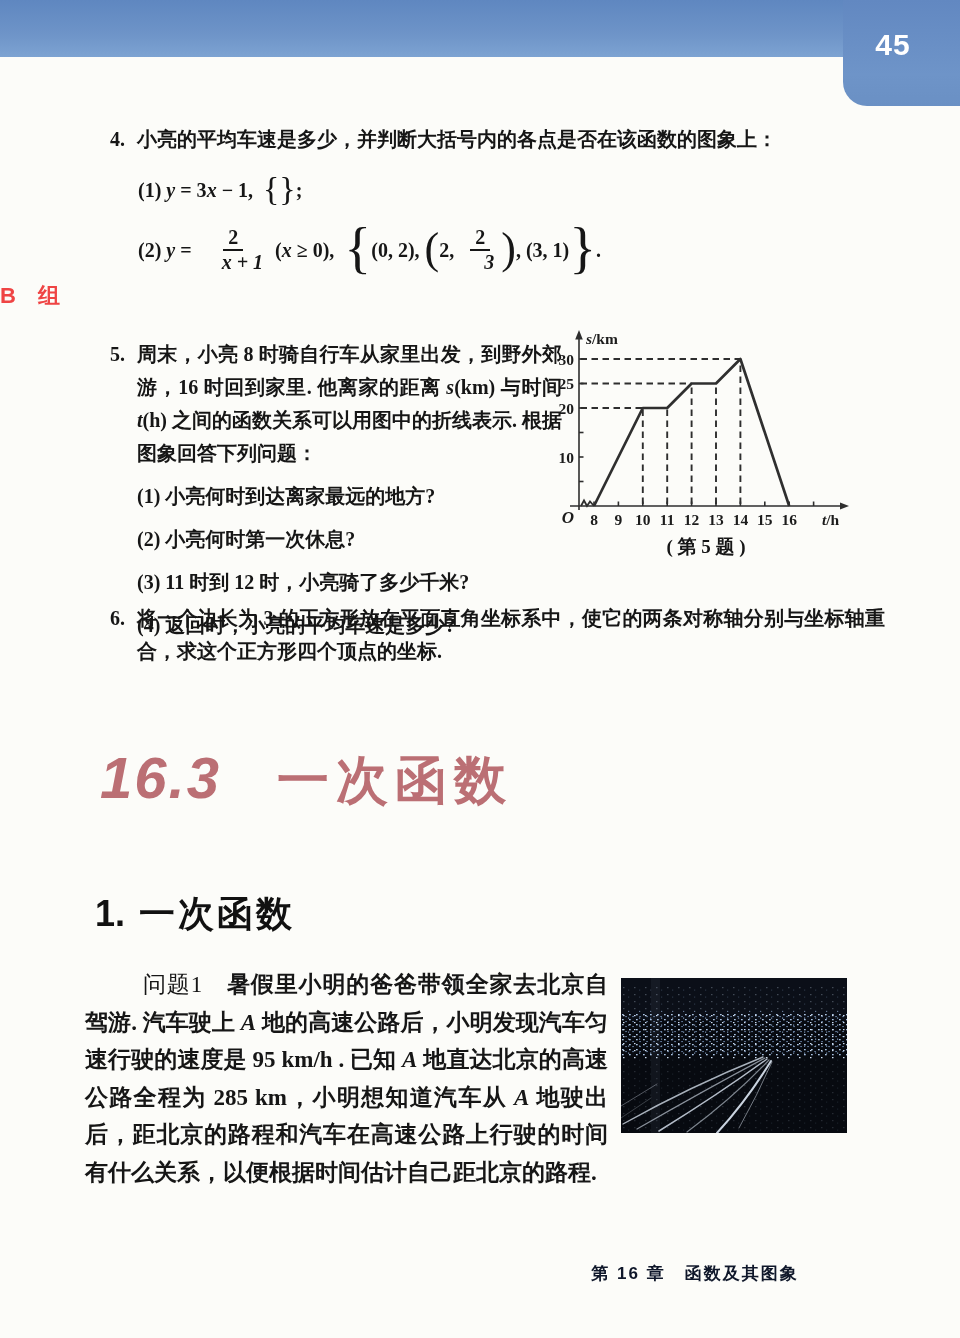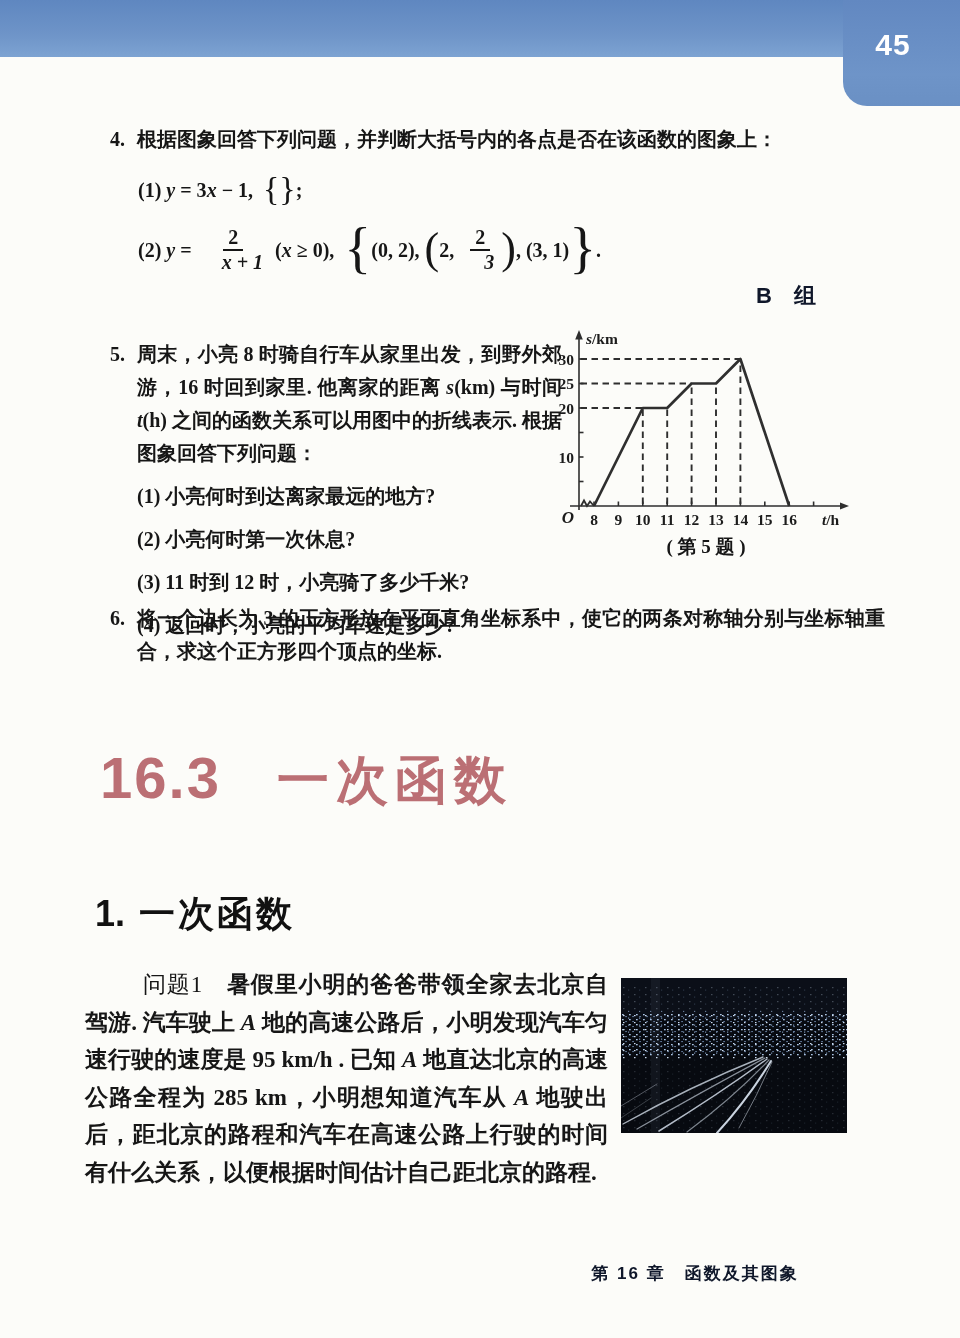--- a/index.html
+++ b/index.html
@@ -27,22 +27,22 @@
   .m1{margin-top:15px;height:42px;}
   .m2{margin-top:8px;height:62px;}
   .brc1{font-size:34px;font-weight:400;transform:translateY(-1px);}
   .brc2{font-size:56px;font-weight:400;line-height:1;transform:translateY(-2px);}
   .par2{font-size:44px;font-weight:400;line-height:1;transform:translateY(-1px);}
   .frac{display:inline-flex;flex-direction:column;align-items:center;vertical-align:middle;
         font-family:"Liberation Serif",serif;line-height:1.15;margin:0 2px;}
   .frac .num{display:block;padding:0 5px;border-bottom:2px solid #161616;}
   .frac .den{display:block;padding:0 5px;font-style:italic;margin-left:18px;}
   
-  .bgroup{position:absolute;left:0;top:281px;width:816px;text-align:right;
-          color:#0f172a;font:700 22px "Liberation Sans",sans-serif;word-spacing:16px;}
+  .bgroup{position:absolute;left:0;top:281px;width:816px;text-align:left;
+          color:#ef4444;font:700 22px "Liberation Sans",sans-serif;word-spacing:16px;}
   
   .p5{left:110px;top:338px;width:452px;}
   .p5 .q{margin-top:9px;line-height:34px;}
   
   .chartbox{position:absolute;left:556px;top:330px;width:300px;height:210px;}
   .chartcap{position:absolute;left:556px;top:534px;width:300px;text-align:center;
             font-size:19px;font-weight:700;}
   .axis{stroke:#2e2e2e;stroke-width:1.6;fill:none;}
   .dash{stroke:#2e2e2e;stroke-width:1.9;stroke-dasharray:6.5 4.5;fill:none;}
   .series{stroke:#2f2f2f;stroke-width:2.7;fill:none;stroke-linejoin:round;}
@@ -50,21 +50,21 @@
   .fillp{fill:#2e2e2e;}
   text.tick{font:700 15.5px "Liberation Serif",serif;fill:#1c1c1c;}
   text.axlabel{font:600 15.5px "Liberation Serif",serif;fill:#1c1c1c;}
   text.olabel{font:italic 700 17px "Liberation Serif",serif;fill:#1c1c1c;}
   .ital{font-style:italic;}
   
   .p6{left:110px;top:602px;width:775px;}
   
   .h163{position:absolute;left:100px;top:744px;display:flex;align-items:baseline;
         color:#bb6f74;font-family:"Liberation Sans",sans-serif;font-weight:700;}
-  .h163 .no{font-size:58px;letter-spacing:2px;}
+  .h163 .no{font-size:58px;letter-spacing:2px;font-style:italic;}
   .h163 .ti{font-size:52px;letter-spacing:7px;margin-left:56px;}
   
   .h1sub{position:absolute;left:95px;top:890px;display:flex;align-items:baseline;
          color:#111;font-family:"Liberation Sans",sans-serif;font-weight:700;}
   .h1sub .no{font-size:36px;}
   .h1sub .ti{font-size:36px;margin-left:14px;letter-spacing:3px;}
   
   .para{position:absolute;left:85px;top:966px;width:523px;font-size:23px;line-height:37.5px;
         font-weight:600;text-align:justify;text-indent:58px;}
   .plabel{font-weight:400;}
@@ -80,21 +80,21 @@
 <div class="page">
 
   <div class="band"></div>
   <div class="tab">
     <div class="pagenum">45</div>
   </div>
 
   <div class="p4">
     <div class="p4stem">
       <span class="pnum">4.</span>
-      <span>根据图象回答下列问题，并判断大括号内的各点是否在该函数的图象上：</span>
+      <span>小亮的平均车速是多少，并判断大括号内的各点是否在该函数的图象上：</span>
     </div>
     <div class="mathline m1">
         <span>(1) </span>
         <span class="mi">y</span>
         <span> = 3</span>
         <span class="mi">x</span>
         <span> − 1,  </span>
         <span class="brc1">{</span>
         <span class="brc1">}</span>
         <span>;</span>

